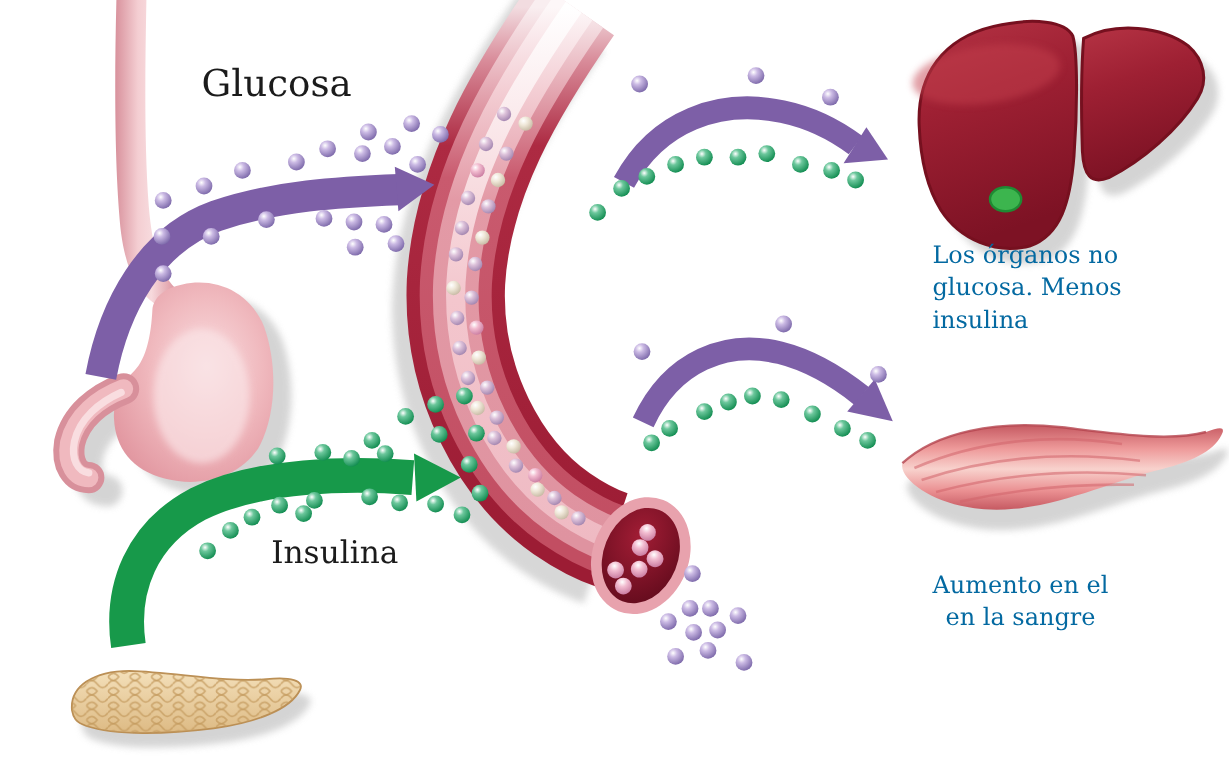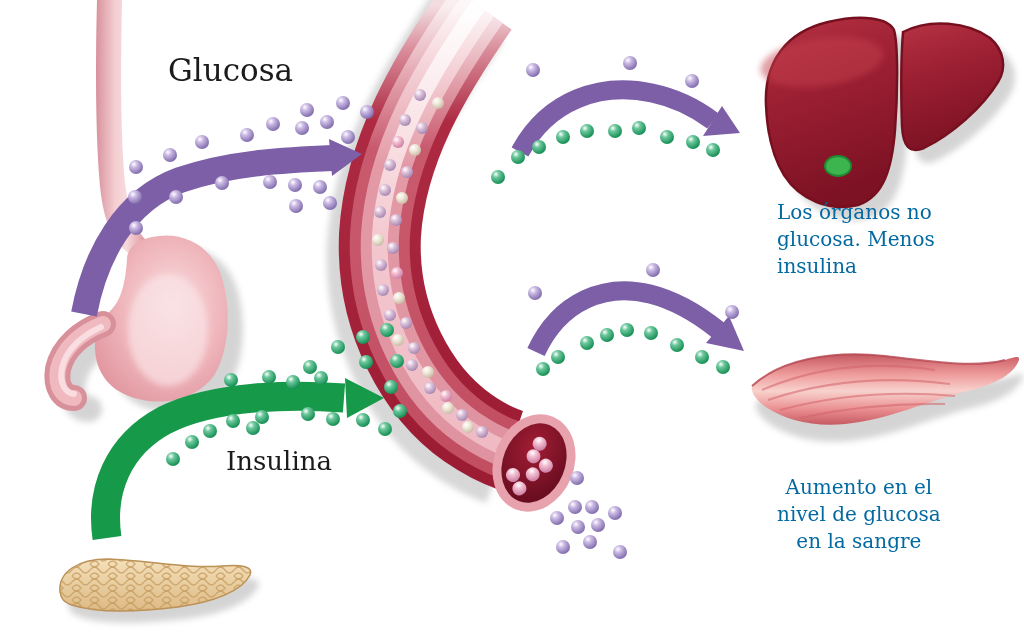--- a/index.html
+++ b/index.html
@@ -325,16 +325,15 @@
   <div id="insulin-label" class="lbl">Insulina</div>
 
   <div id="organs-annotation" class="ann">
     <div>Los órganos no</div>
     <div>glucosa. Menos</div>
     <div>insulina</div>
   </div>
 
   <div id="blood-annotation" class="ann">
     <div>Aumento en el</div>
-    <div>nivel de glucosa</div>
     <div>en la sangre</div>
   </div>
 </div>
 
 </body></html>

